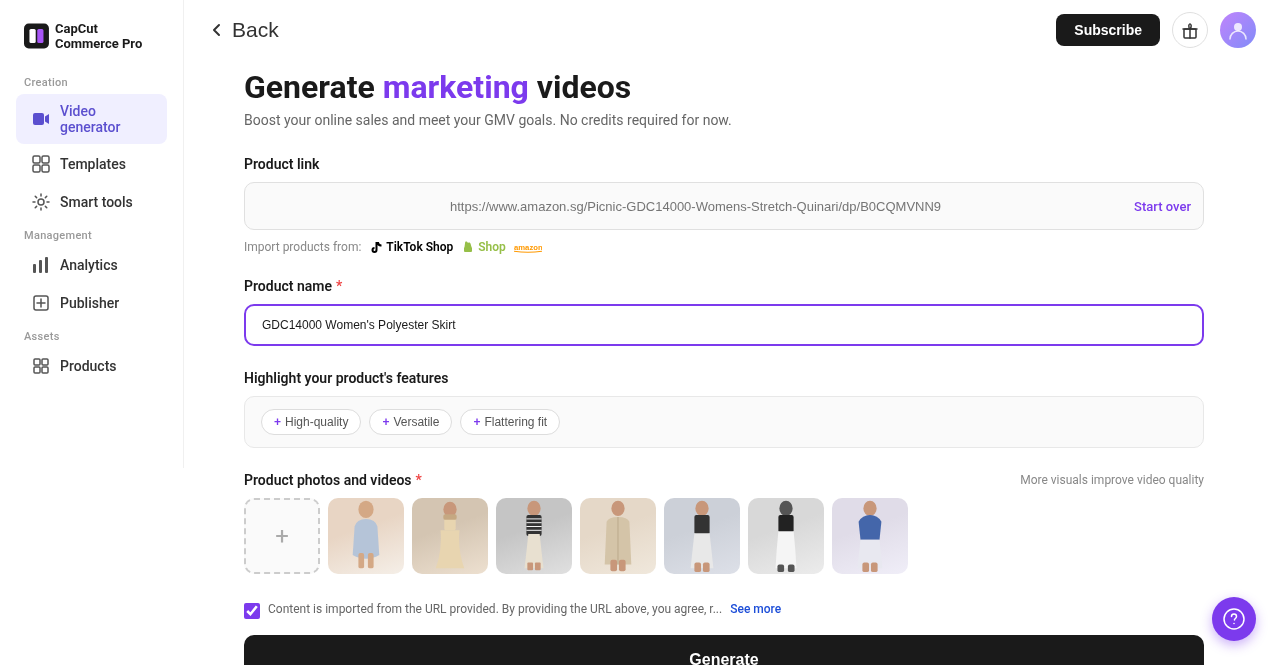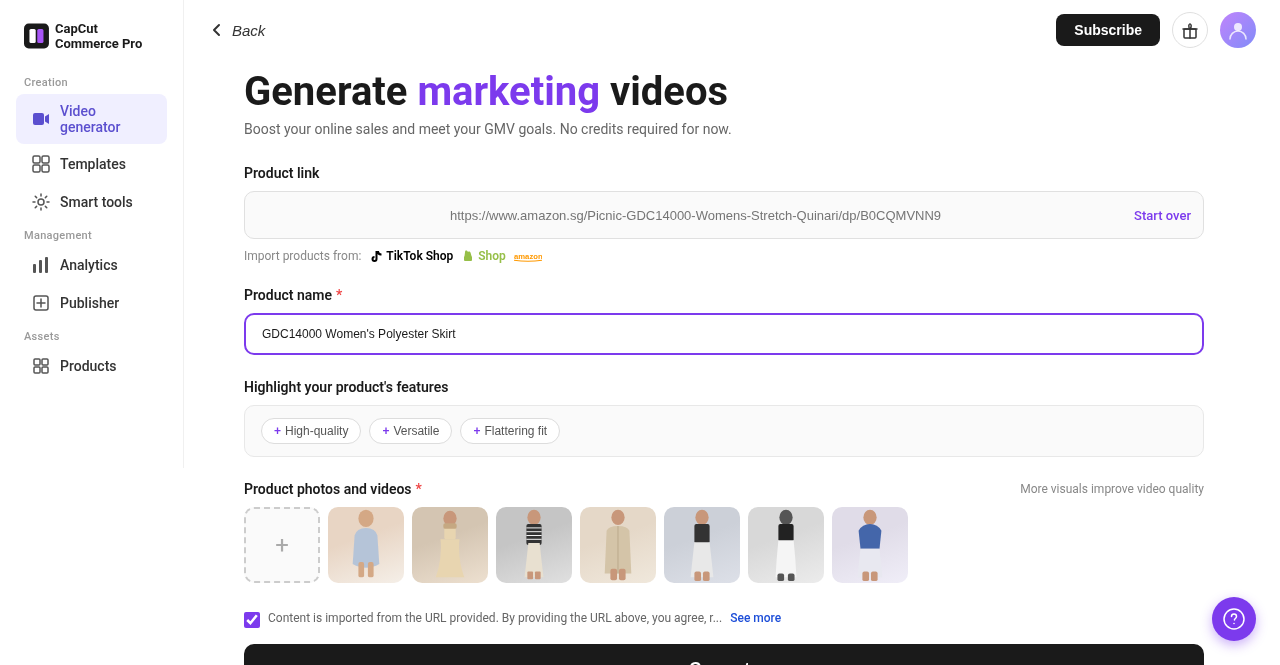--- a/index.html
+++ b/index.html
@@ -71,26 +71,25 @@
       position: sticky;
       top: 0;
       background: #fff;
       z-index: 10;
     }
     .back-btn {
       display: flex;
       align-items: center;
       gap: 6px;
       cursor: pointer;
-      font-size: 15px;
+      font-size: 21px;
       color: #333;
       font-weight: 500;
       background: none;
       border: none;
-      font-style: italic;
     }
     .topbar-right {
       display: flex;
       align-items: center;
       gap: 12px;
     }
     .subscribe-btn {
       background: #1a1a1a;
       color: #fff;
       border: none;
@@ -124,21 +123,21 @@
       color: #fff;
       font-size: 16px;
     }
 
     
     .content {
       padding: 8px 60px 40px;
       max-width: 1080px;
     }
     .page-title {
-      font-size: 40px;
+      font-size: 32px;
       font-weight: 700;
       color: #1a1a1a;
       margin-bottom: 6px;
     }
     .page-title .highlight {
       color: #7c3aed;
     }
     .page-subtitle {
       font-size: 14px;
       color: #666;

